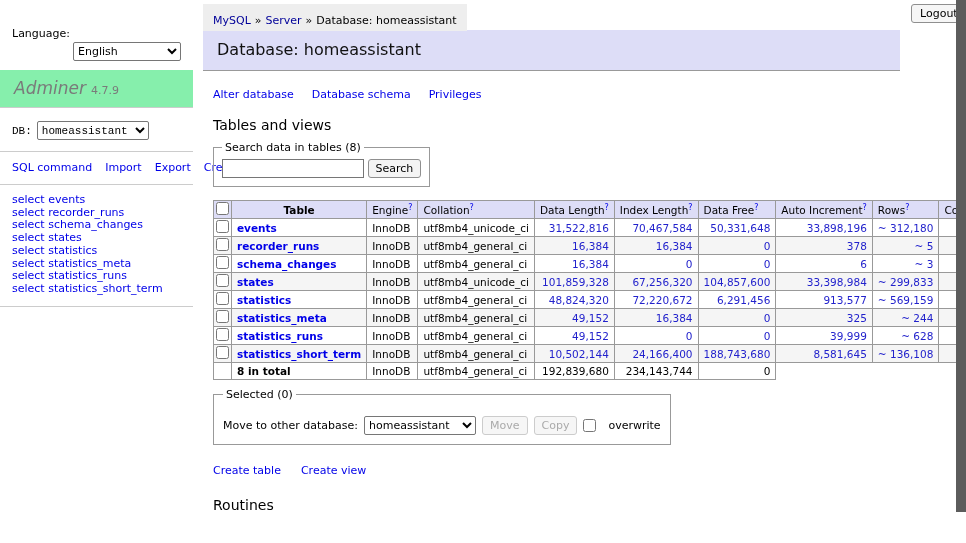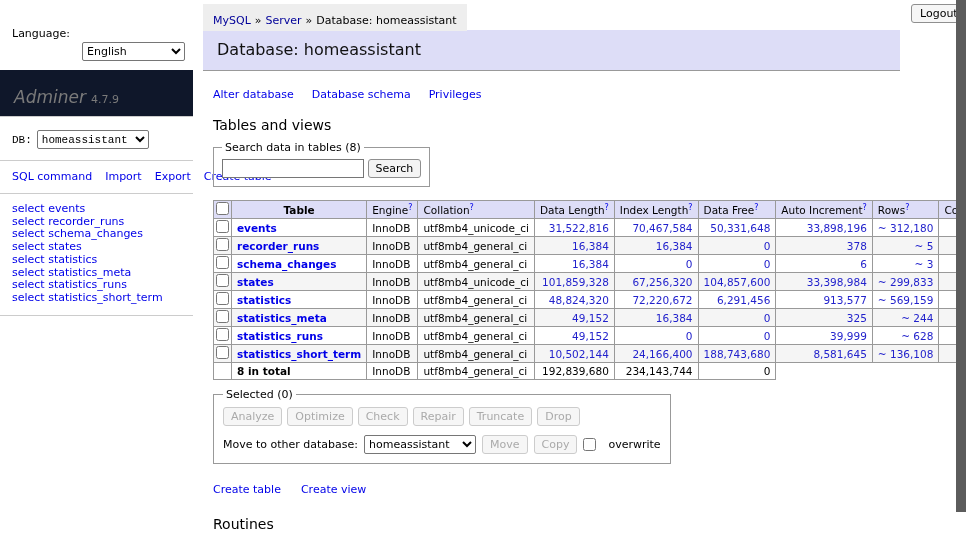--- a/index.html
+++ b/index.html
@@ -6,29 +6,29 @@
   html,body { margin:0; padding:0; }
   body {
     width:966px; height:543px; position:relative; overflow:hidden;
     background:#fff; color:#000;
     font-family:"DejaVu Sans","Liberation Sans",sans-serif; font-size:11px;
   }
   a { color:#0000e8; text-decoration:none; cursor:pointer; }
 
   
   .sidebar { position:absolute; left:0; top:0; width:193px; }
-  .lang-row { display:flex; align-items:center; gap:12px; padding:5px 8px 0 12px; }
+  .lang-row { display:flex; align-items:center; gap:3px; padding:5px 8px 0 12px; }
   select {
     font-family:inherit; font-size:11px; height:19px;
     border:1px solid #767676; background:#fff; border-radius:2px;
   }
   .lang-select { width:108px;margin-top:37px; }
   .brand-bar {
-    margin:9px 0 0; background:#0f172a; border-bottom:1px solid #ccc;
-    padding:17px 14px 9px; color:#7a7a7a; font-weight:normal;
+    margin:9px 0 0; background:#86efac; border-bottom:1px solid #ccc;
+    padding:8px 14px 9px; color:#7a7a7a; font-weight:normal;
     font-size:17px; font-style:italic;
   }
   .brand-version { font-size:11px; font-style:normal; margin-left:5px; color:#7a7a7a; }
   .db-row { display:flex; align-items:center; gap:5px; margin:13px 12px 11px;font-family:Liberation Mono, monospace; }
   .db-select { width:112px; }
   .srule { border:0; border-top:1px solid #ccc; margin:0; }
   .side-links { padding:7px 12px 8px; line-height:1.55; width:185px; }
   .side-links a { margin-right:13px; white-space:nowrap; }
   .table-list { padding:9px 12px 10px; }
   .table-list a { display:block; line-height:12.7px; }
@@ -303,29 +303,20 @@
         <td>utf8mb4_general_ci</td>
         <td class="num">192,839,680</td>
         <td class="num">234,143,744</td>
         <td class="num">0</td>
       </tr>
     </tbody>
   </table>
 
   <fieldset class="selected-fieldset">
     <legend>Selected (0)</legend>
-    <div class="sel-buttons">
-
-    <button class="btn dis" disabled="">Analyze</button>
-        <button class="btn dis" disabled="">Optimize</button>
-        <button class="btn dis" disabled="">Check</button>
-        <button class="btn dis" disabled="">Repair</button>
-        <button class="btn dis" disabled="">Truncate</button>
-        <button class="btn dis" disabled="">Drop</button>
-      </div>
     <div class="move-row">
       <span>Move to other database:</span>
       <select class="move-select">
         <option>homeassistant</option>
       </select>
       <button class="btn dis" disabled="">Move</button>
       <button class="btn dis" disabled="">Copy</button>
       <span class="overwrite-wrap">
         <input type="checkbox" style="">
         <span>overwrite</span>

